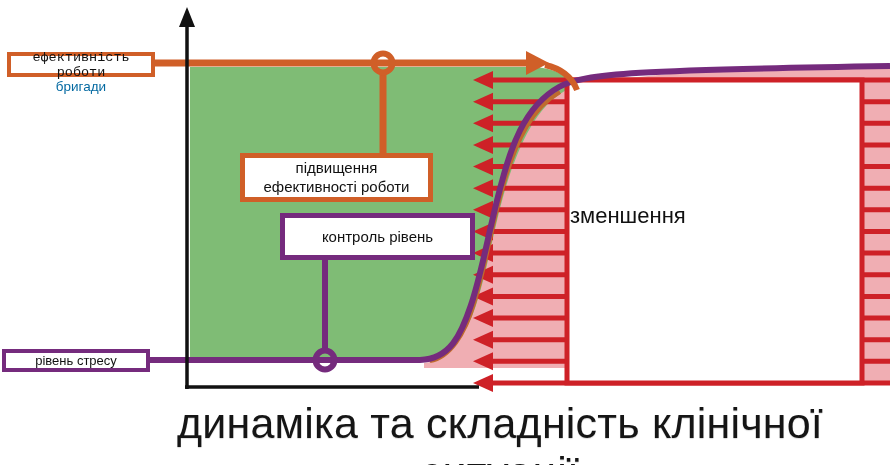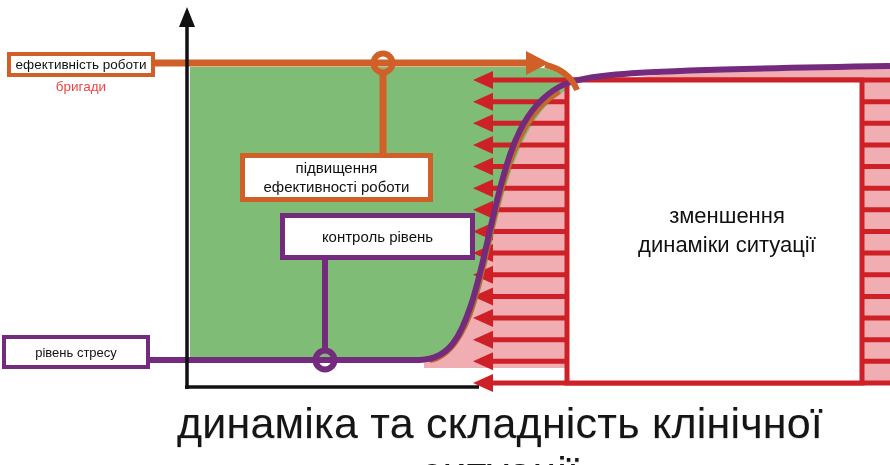--- a/index.html
+++ b/index.html
@@ -2,27 +2,27 @@
 <html><head>
 <meta charset="utf-8">
 <style>
   * { margin:0; padding:0; box-sizing:border-box; }
   html,body { background:#ffffff; font-family:"Liberation Sans", sans-serif; }
   .stage { position:relative; width:890px; height:465px; background:#ffffff; overflow:hidden; }
   .stage svg { position:absolute; left:0; top:0; }
 
   .lblbox { position:absolute; background:#ffffff; display:flex; align-items:center; justify-content:center;
             text-align:center; color:#111; }
-  .lbl-team      { left:7px;  top:52px;  width:148px; height:25px; border:4px solid #D05F28; font-size:13.5px; }
-  .lbl-team2     { position:absolute; left:7px; top:79px; width:148px; text-align:center; font-size:13.5px; color:#ef4444; }
-  .lbl-stress    { left:2px;  top:335px; width:148px; height:34px; border:4px solid #752B7D; font-size:13px; }
+  .lbl-team      { left:7px;  top:52px;  width:148px; height:25px; border:4px solid #D05F28; font-size:13.5px;font-family:Liberation Mono, monospace; }
+  .lbl-team2     { position:absolute; left:7px; top:79px; width:148px; text-align:center; font-size:13.5px; color:#0369a1; }
+  .lbl-stress    { left:2px;  top:349px; width:148px; height:23px; border:4px solid #752B7D; font-size:13px; }
   .box-improve   { left:240px; top:153px; width:193px; height:49px; border:5px solid #D05F28; font-size:15px; line-height:1.25; padding:0 4px; }
   .box-control   { left:280px; top:213px; width:195px; height:47px; border:5px solid #752B7D; font-size:15px; }
-  .bigbox-text   { position:absolute; left:570px; top:201px; width:290px; text-align:center; color:#111;
-                   font-size:22px; line-height:1.33;padding-left:24px; }
+  .bigbox-text   { position:absolute; left:570px; top:201px; width:290px; text-align:left; color:#111;
+                   font-size:22px; line-height:1.33; }
   .title { position:absolute; left:110px; top:399px; width:780px; text-align:center; font-size:43px; color:#151515;
            text-shadow:0 1px 1px rgba(0,0,0,0.15); letter-spacing:0.2px; }
 </style>
 </head>
 <body>
 
 <div class="stage">
 
   <svg width="890" height="465" viewBox="0 0 890 465">
 
@@ -96,17 +96,16 @@
   <div class="lblbox box-control">
     <span>контроль рівень</span>
   </div>
 
   <div class="lblbox lbl-stress">
     <span>рівень стресу</span>
   </div>
 
   <div class="bigbox-text">
     <div>зменшення</div>
-    <div>динаміки ситуації</div>
   </div>
 
   <div class="title">динаміка та складність клінічної ситуації</div>
 </div>
 
 </body></html>

